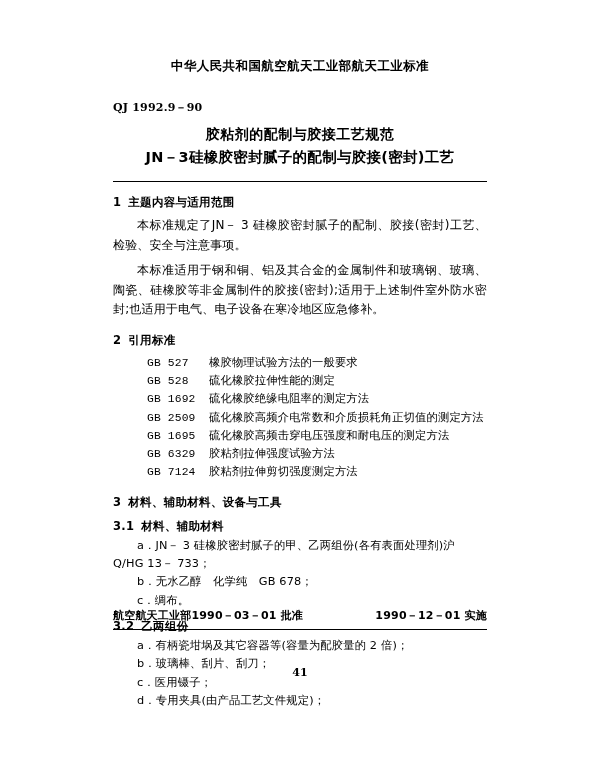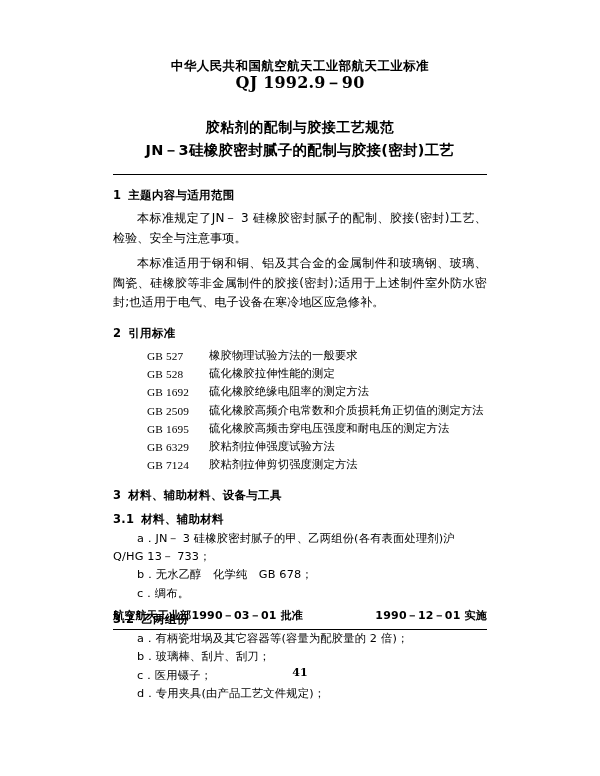--- a/index.html
+++ b/index.html
@@ -33,32 +33,32 @@
   .org-line {
     text-align: center;
     font-weight: bold;
     font-size: 12.5px;
     letter-spacing: 0.4px;
     margin-top: 58px;
     line-height: 1.2;
     white-space: nowrap;
   }
   .std-no {
-    text-align: center;
-    font-weight: bold;
-    font-size: 16px;
+    text-align: left;
+    font-weight: bold;
+    font-size: 11px;
     font-family: "DejaVu Serif", "Liberation Serif", serif;
-    margin-top: 0;
+    margin-top: 27px;
     letter-spacing: 0.2px;
   }
   .doc-title {
     text-align: center;
     font-weight: bold;
     font-size: 14px;
-    margin-top: 24px;
+    margin-top: 10px;
     letter-spacing: 0.5px;
     line-height: 1.35;
     white-space: nowrap;
   }
   .doc-subtitle {
     text-align: center;
     font-weight: bold;
     font-size: 14.5px;
     margin-top: 4px;
     letter-spacing: 0.3px;
@@ -104,21 +104,21 @@
   .ref-row {
     display: flex;
     font-size: 11.3px;
     line-height: 1.62;
     padding-left: 34px;
     letter-spacing: 0.15px;
   }
   .ref-code {
     width: 62px;
     flex: 0 0 62px;
-    font-family: Liberation Serif, serif;
+    font-family: Liberation Mono, monospace;
   }
   .ref-title { flex: 1; }
 
   .item-list { margin-top: 3px; }
   .item {
     font-size: 11.3px;
     line-height: 1.62;
     padding-left: 24px;
     text-indent: 0;
     letter-spacing: 0.15px;

